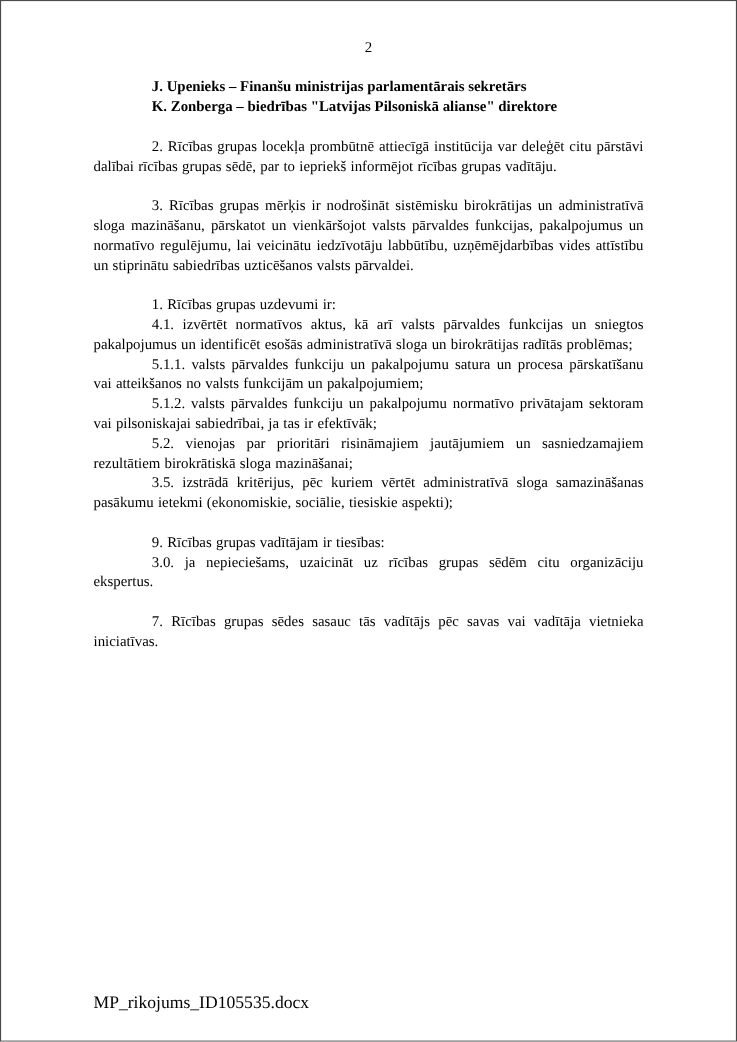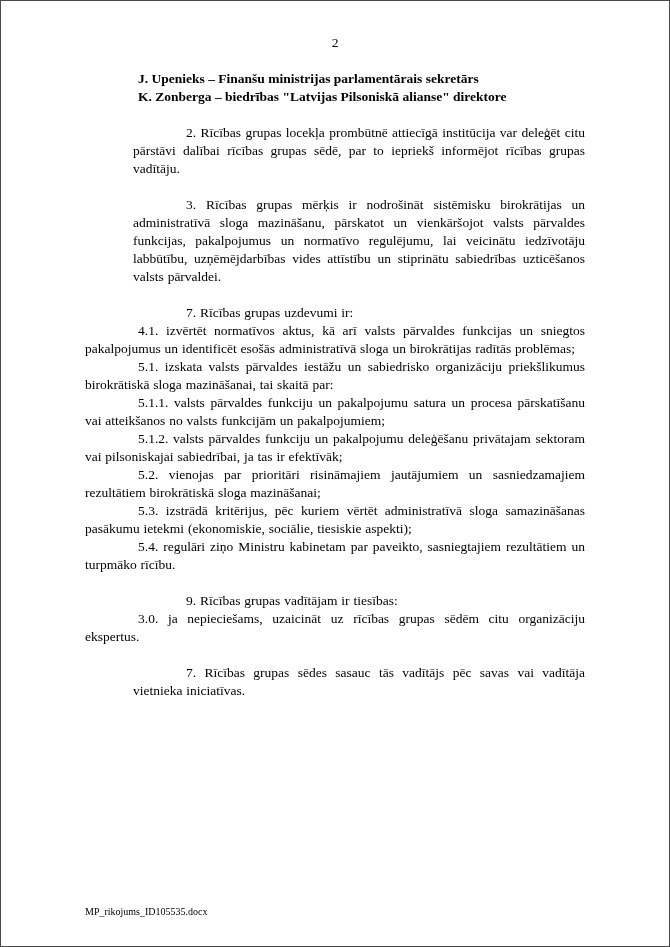--- a/index.html
+++ b/index.html
@@ -33,55 +33,52 @@
     font-weight: bold;
   }
   p.para {
     margin: 0;
     text-align: justify;
     text-indent: 53px;
     word-spacing: 0.5px;
   }
   p.para.spaced {
     margin-top: 18px;
-    margin-left: 48px;
   }
   .footer {
     position: absolute;
     left: 84px;
     bottom: 28px;
-    font-size: 10px;
+    font-size: 16px;
     line-height: 12px;
   }
 </style>
 </head>
 <body>
 
 <div class="page">
 
   <div class="page-number">2</div>
 
   <div class="signatories">
     <div class="sig-line">J. Upenieks – Finanšu ministrijas parlamentārais sekretārs</div>
     <div class="sig-line">K. Zonberga – biedrības "Latvijas Pilsoniskā alianse" direktore</div>
   </div>
 
   <p class="para spaced">2. Rīcības grupas locekļa prombūtnē attiecīgā institūcija var deleģēt citu pārstāvi dalībai rīcības grupas sēdē, par to iepriekš informējot rīcības grupas vadītāju.</p>
 
   <p class="para spaced">3. Rīcības grupas mērķis ir nodrošināt sistēmisku birokrātijas un administratīvā sloga mazināšanu, pārskatot un vienkāršojot valsts pārvaldes funkcijas, pakalpojumus un normatīvo regulējumu, lai veicinātu iedzīvotāju labbūtību, uzņēmējdarbības vides attīstību un stiprinātu sabiedrības uzticēšanos valsts pārvaldei.</p>
 
-  <p class="para spaced">7. Rīcības grupas uzdevumi ir:</p>
+  <p class="para spaced">1. Rīcības grupas uzdevumi ir:</p>
   <p class="para">4.1. izvērtēt normatīvos aktus, kā arī valsts pārvaldes funkcijas un sniegtos pakalpojumus un identificēt esošās administratīvā sloga un birokrātijas radītās problēmas;</p>
 
-  <p class="para">5.1. izskata valsts pārvaldes iestāžu un sabiedrisko organizāciju priekšlikumus birokrātiskā sloga mazināšanai, tai skaitā par:</p>
   <p class="para">5.1.1. valsts pārvaldes funkciju un pakalpojumu satura un procesa pārskatīšanu vai atteikšanos no valsts funkcijām un pakalpojumiem;</p>
-  <p class="para">5.1.2. valsts pārvaldes funkciju un pakalpojumu deleģēšanu privātajam sektoram vai pilsoniskajai sabiedrībai, ja tas ir efektīvāk;</p>
+  <p class="para">5.1.2. valsts pārvaldes funkciju un pakalpojumu normatīvo privātajam sektoram vai pilsoniskajai sabiedrībai, ja tas ir efektīvāk;</p>
   <p class="para">5.2. vienojas par prioritāri risināmajiem jautājumiem un sasniedzamajiem rezultātiem birokrātiskā sloga mazināšanai;</p>
-  <p class="para">5.3. izstrādā kritērijus, pēc kuriem vērtēt administratīvā sloga samazināšanas pasākumu ietekmi (ekonomiskie, sociālie, tiesiskie aspekti);</p>
-  <p class="para">5.4. regulāri ziņo Ministru kabinetam par paveikto, sasniegtajiem rezultātiem un turpmāko rīcību.</p>
+  <p class="para">3.5. izstrādā kritērijus, pēc kuriem vērtēt administratīvā sloga samazināšanas pasākumu ietekmi (ekonomiskie, sociālie, tiesiskie aspekti);</p>
 
   <p class="para spaced">9. Rīcības grupas vadītājam ir tiesības:</p>
   <p class="para">3.0. ja nepieciešams, uzaicināt uz rīcības grupas sēdēm citu organizāciju ekspertus.</p>
 
   <p class="para spaced">7. Rīcības grupas sēdes sasauc tās vadītājs pēc savas vai vadītāja vietnieka iniciatīvas.</p>
 
   <div class="footer">MP_rikojums_ID105535.docx</div>
 
 </div>
 

